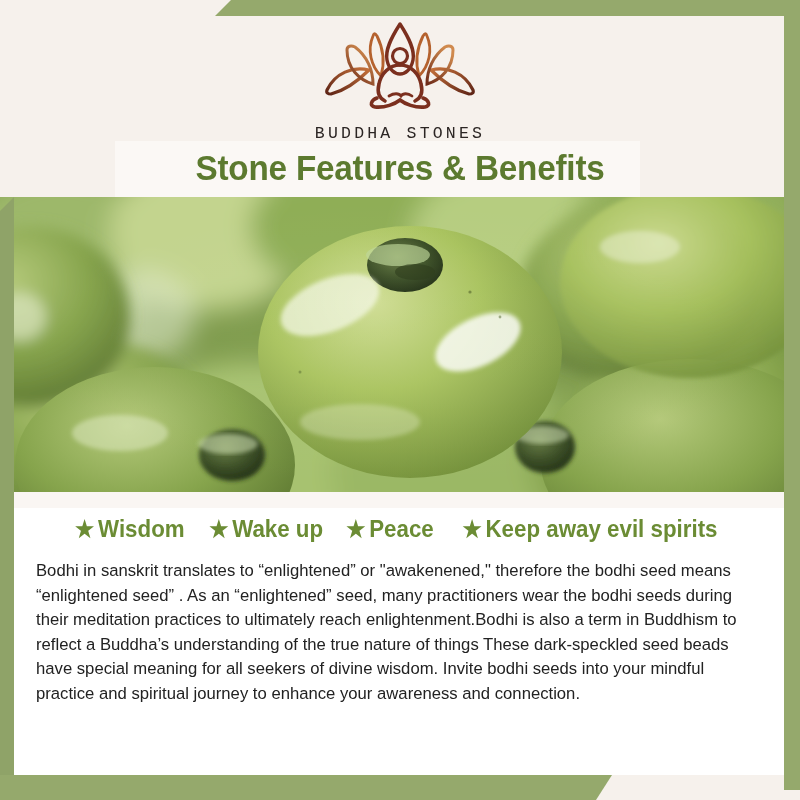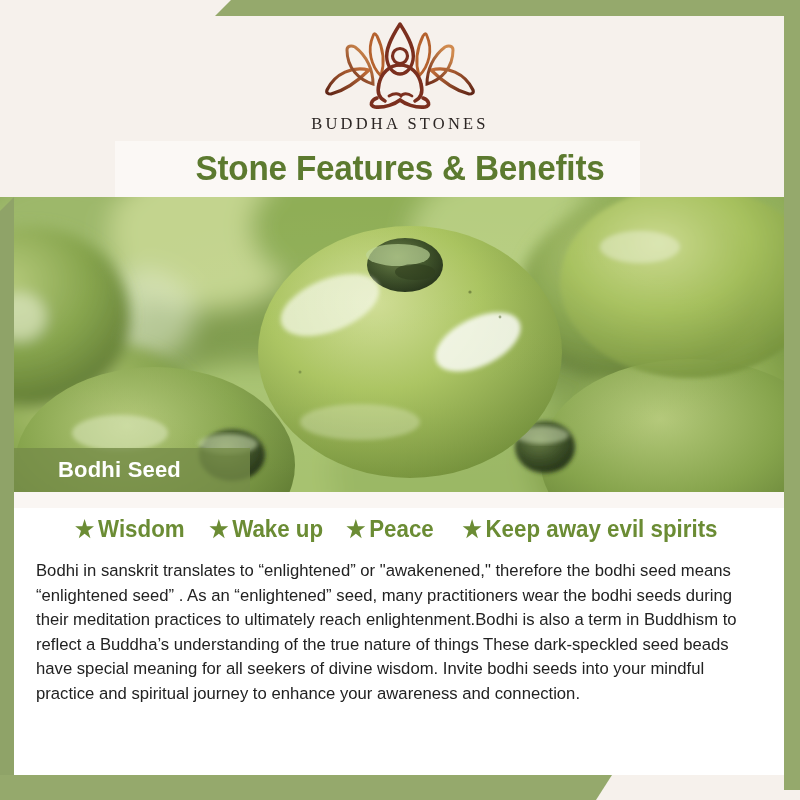--- a/index.html
+++ b/index.html
@@ -66,22 +66,22 @@
     position: absolute;
     top: 18px; left: 0; right: 0;
     display: flex;
     flex-direction: column;
     align-items: center;
   }
 
   .logo-mark { width: 170px; height: 92px; display: block; }
 
   .brand-word {
-    margin-top: 4px;
-    font-family: Liberation Serif, serif;
+    margin-top: 14px;
+    font-family: Liberation Mono, monospace;
     font-size: 16.5px;
     letter-spacing: 3.2px;
     color: #2b2523;
     white-space: nowrap;
   }
 
   
   .title-panel {
     position: absolute;
     left: 115px; top: 141px;
@@ -333,23 +333,20 @@
 
       <g filter="url(#blurSm)">
         <ellipse cx="690" cy="85" rx="130" ry="96" fill="url(#bead)" opacity="0.9"></ellipse>
         <ellipse cx="640" cy="50" rx="40" ry="16" fill="#eff5de" opacity="0.45"></ellipse>
       </g>
 
       <rect width="800" height="295" fill="url(#spec)" opacity="0.05"></rect>
     </svg>
   </div>
 
-  <div class="seed-label">
-    <span>Bodhi Seed</span>
-  </div>
 
   <div class="content">
     <div class="content-top-fade"></div>
 
     <div class="benefits">
       <div class="benefit">
         <span class="star">★</span>
         <span>Wisdom</span>
       </div>
       <div class="benefit">

